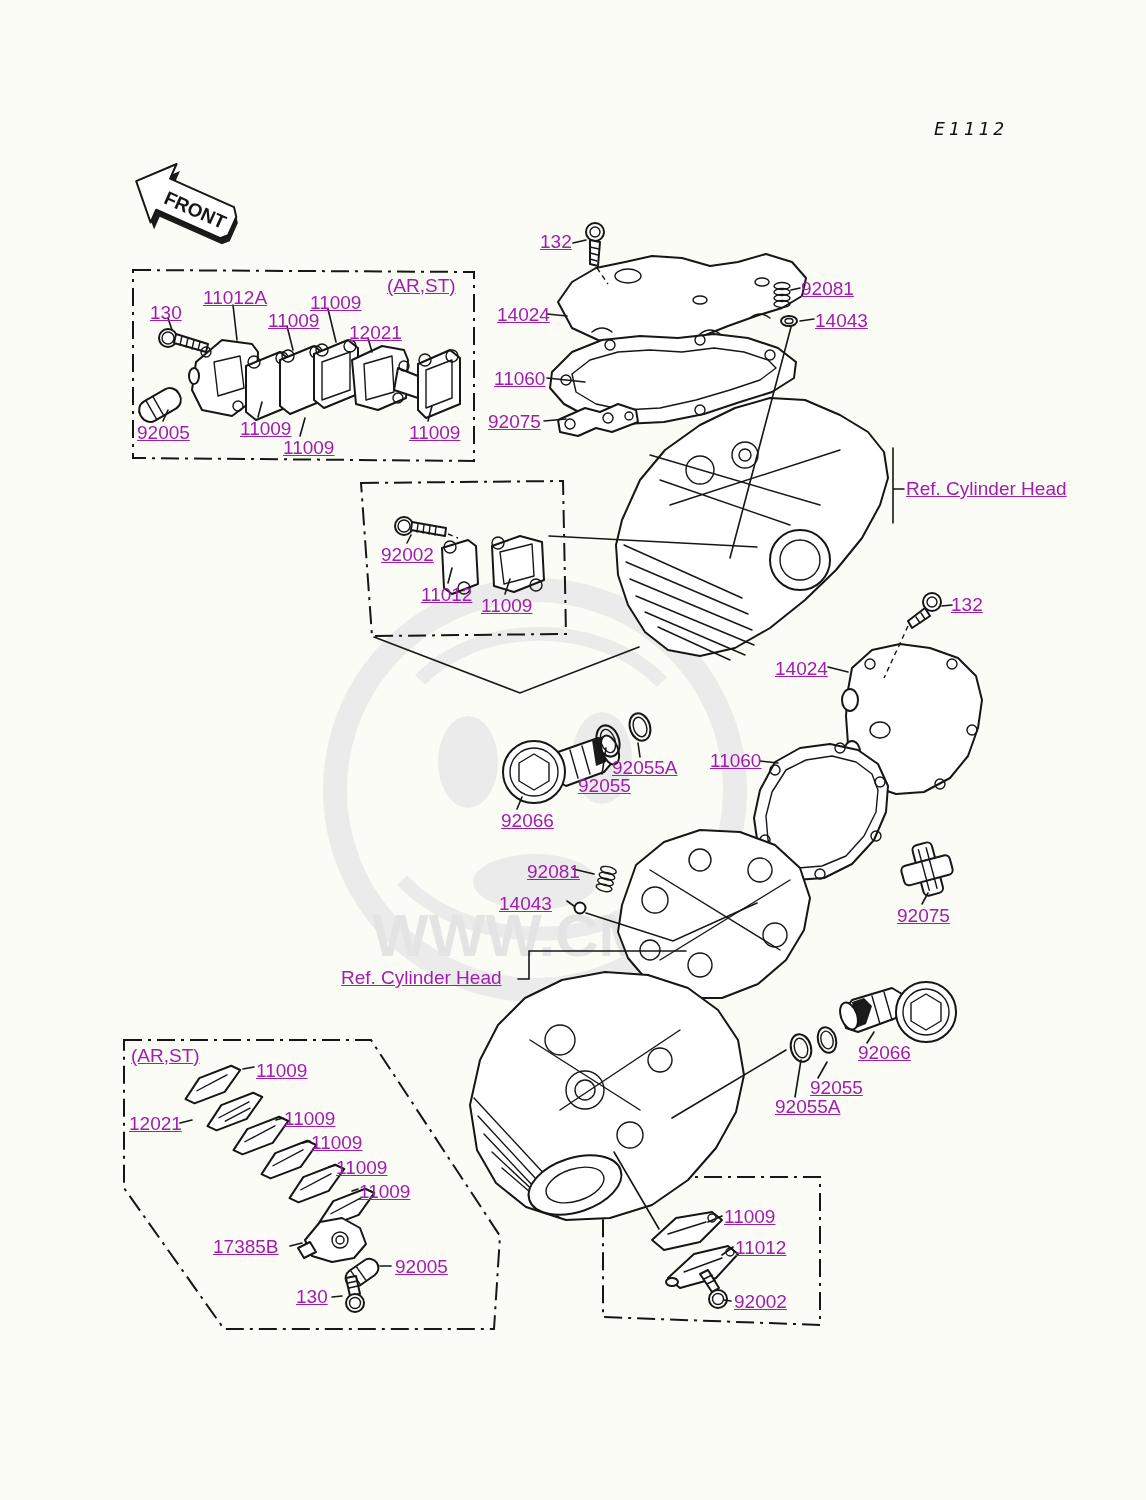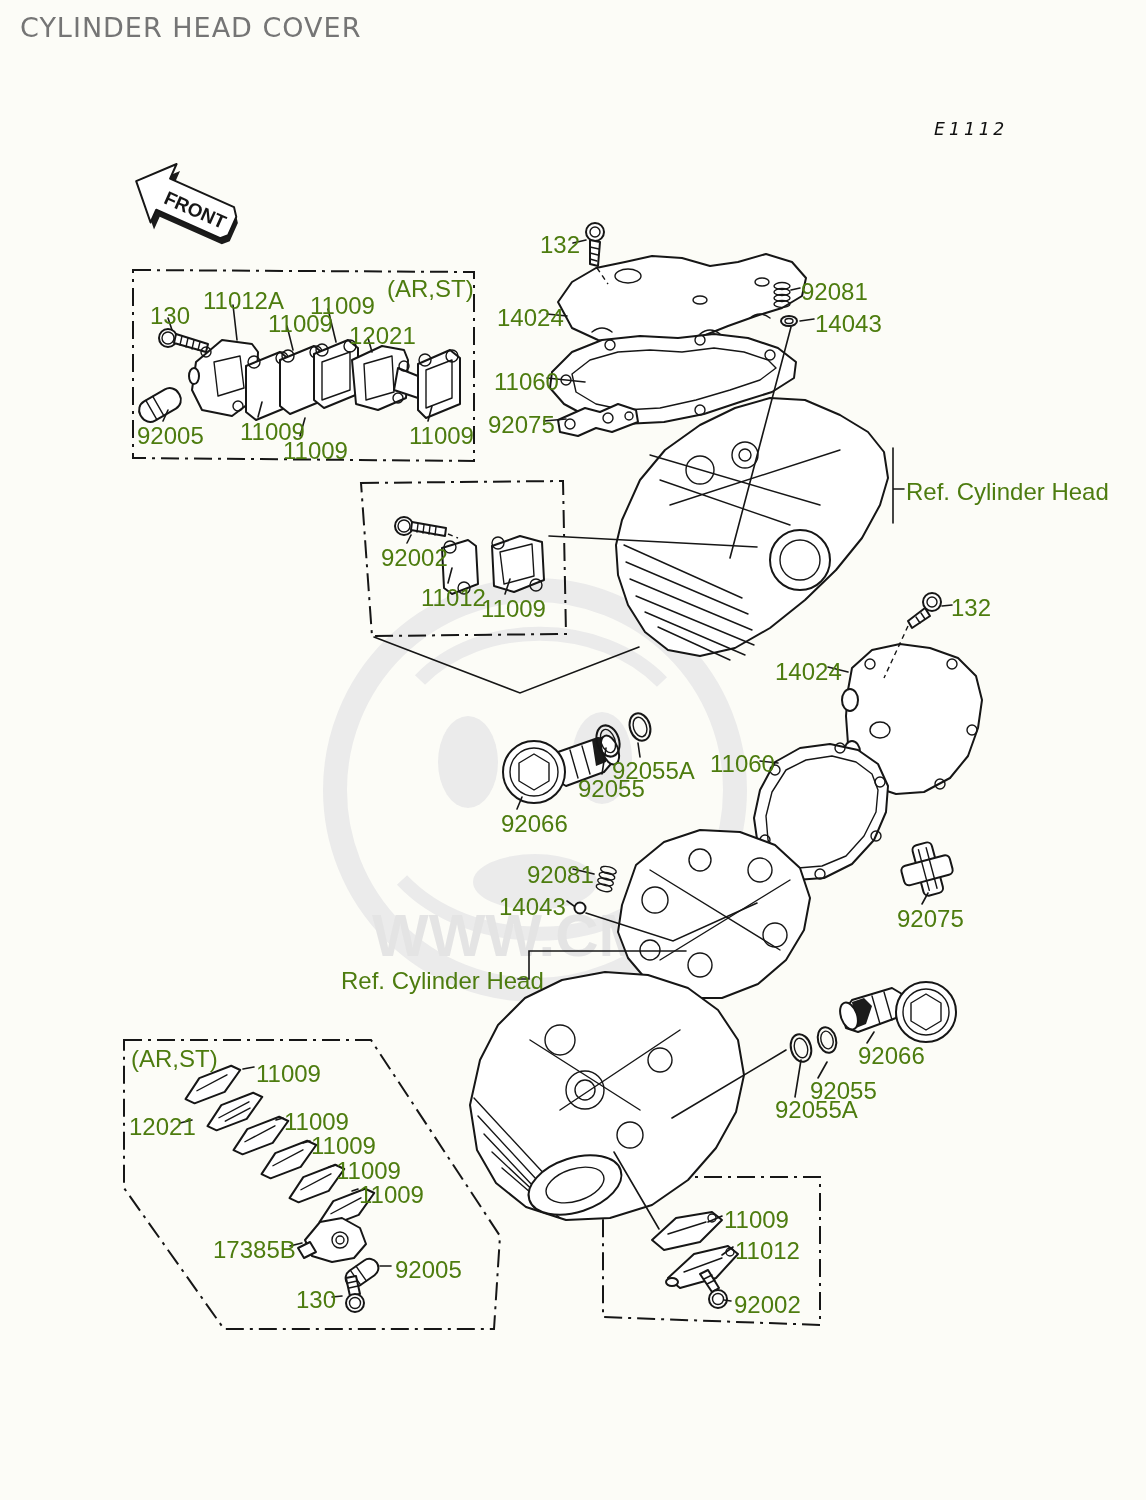--- a/index.html
+++ b/index.html
@@ -2,41 +2,40 @@
 <html><head>
 <meta charset="utf-8">
 <style>
   html,body{margin:0;padding:0;}
   .page{position:relative;width:1146px;height:1500px;background:#fcfcf7;overflow:hidden;
         font-family:"Liberation Sans",sans-serif;}
   .title{position:absolute;left:20px;top:12px;font-family:"DejaVu Sans",sans-serif;
          font-size:27px;color:#757575;letter-spacing:1px;white-space:nowrap;}
   .ecode{position:absolute;left:934px;top:118px;font-family:"DejaVu Sans Mono",monospace;
          font-size:18px;color:#111;letter-spacing:4px;font-style:italic;}
-  .pl{position:absolute;font-size:24px;line-height:1.05;color:#4d7c0f;white-space:nowrap;}
+  .pl{position:absolute;font-size:19px;line-height:1.05;color:#a21caf;white-space:nowrap;text-decoration:underline;}
   .footer{position:absolute;left:0;top:1432px;width:1146px;text-align:center;
           font-size:44px;letter-spacing:-1px;color:#cc0000;white-space:nowrap;}
   svg{position:absolute;left:0;top:0;}
   .ln{stroke:#161616;stroke-width:2;fill:none;stroke-linejoin:round;stroke-linecap:round;}
   .fw{stroke:#161616;stroke-width:2;fill:#ffffff;stroke-linejoin:round;}
   .fd{fill:#1b1b1b;stroke:none;}
   .thin{stroke-width:1.4;}
   .ld{stroke:#161616;stroke-width:1.6;fill:none;stroke-linecap:round;}
   .ldd{stroke:#161616;stroke-width:1.4;fill:none;stroke-dasharray:5 4;}
   .box{stroke:#161616;stroke-width:2;fill:none;stroke-dasharray:18 6 3 6;}
   .wm-s{stroke:#ebebeb;fill:none;}
   .wm-f{fill:#ebebeb;}
   .wm-t{fill:#e4e4e4;font-weight:bold;font-family:"Liberation Sans",sans-serif;}
 </style>
 </head>
 <body>
 
 <div class="page">
 
-  <div class="title">CYLINDER HEAD COVER</div>
   <div class="ecode">E1112</div>
 
   <svg width="1146" height="1500" viewBox="0 0 1146 1500">
 
     <g>
       <circle class="wm-s" cx="535" cy="790" r="200" stroke-width="24"></circle>
       <path class="wm-s" d="M 420,680 C 480,618 600,618 662,682" stroke-width="14"></path>
       <path class="wm-s" d="M 402,880 C 470,952 610,952 672,878" stroke-width="14"></path>
       <ellipse class="wm-f" cx="468" cy="762" rx="30" ry="46"></ellipse>
       <ellipse class="wm-f" cx="602" cy="758" rx="30" ry="46"></ellipse>

